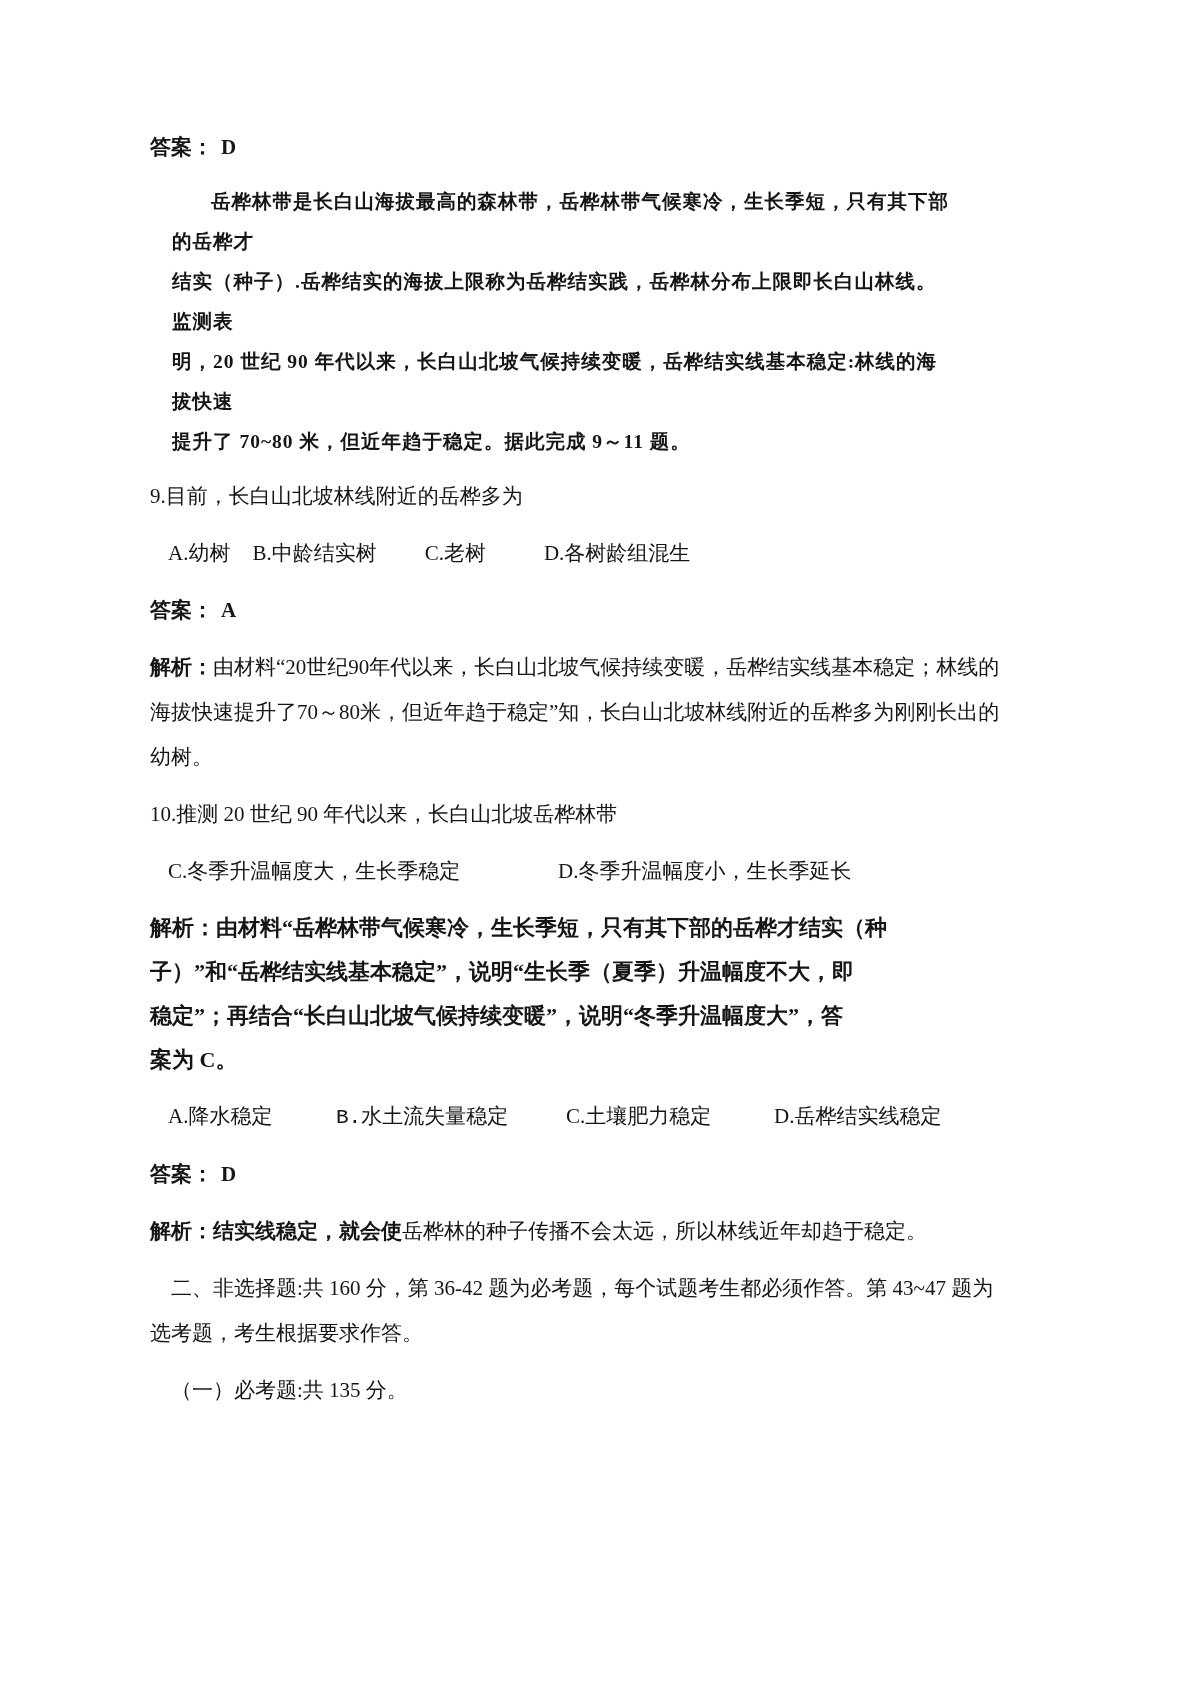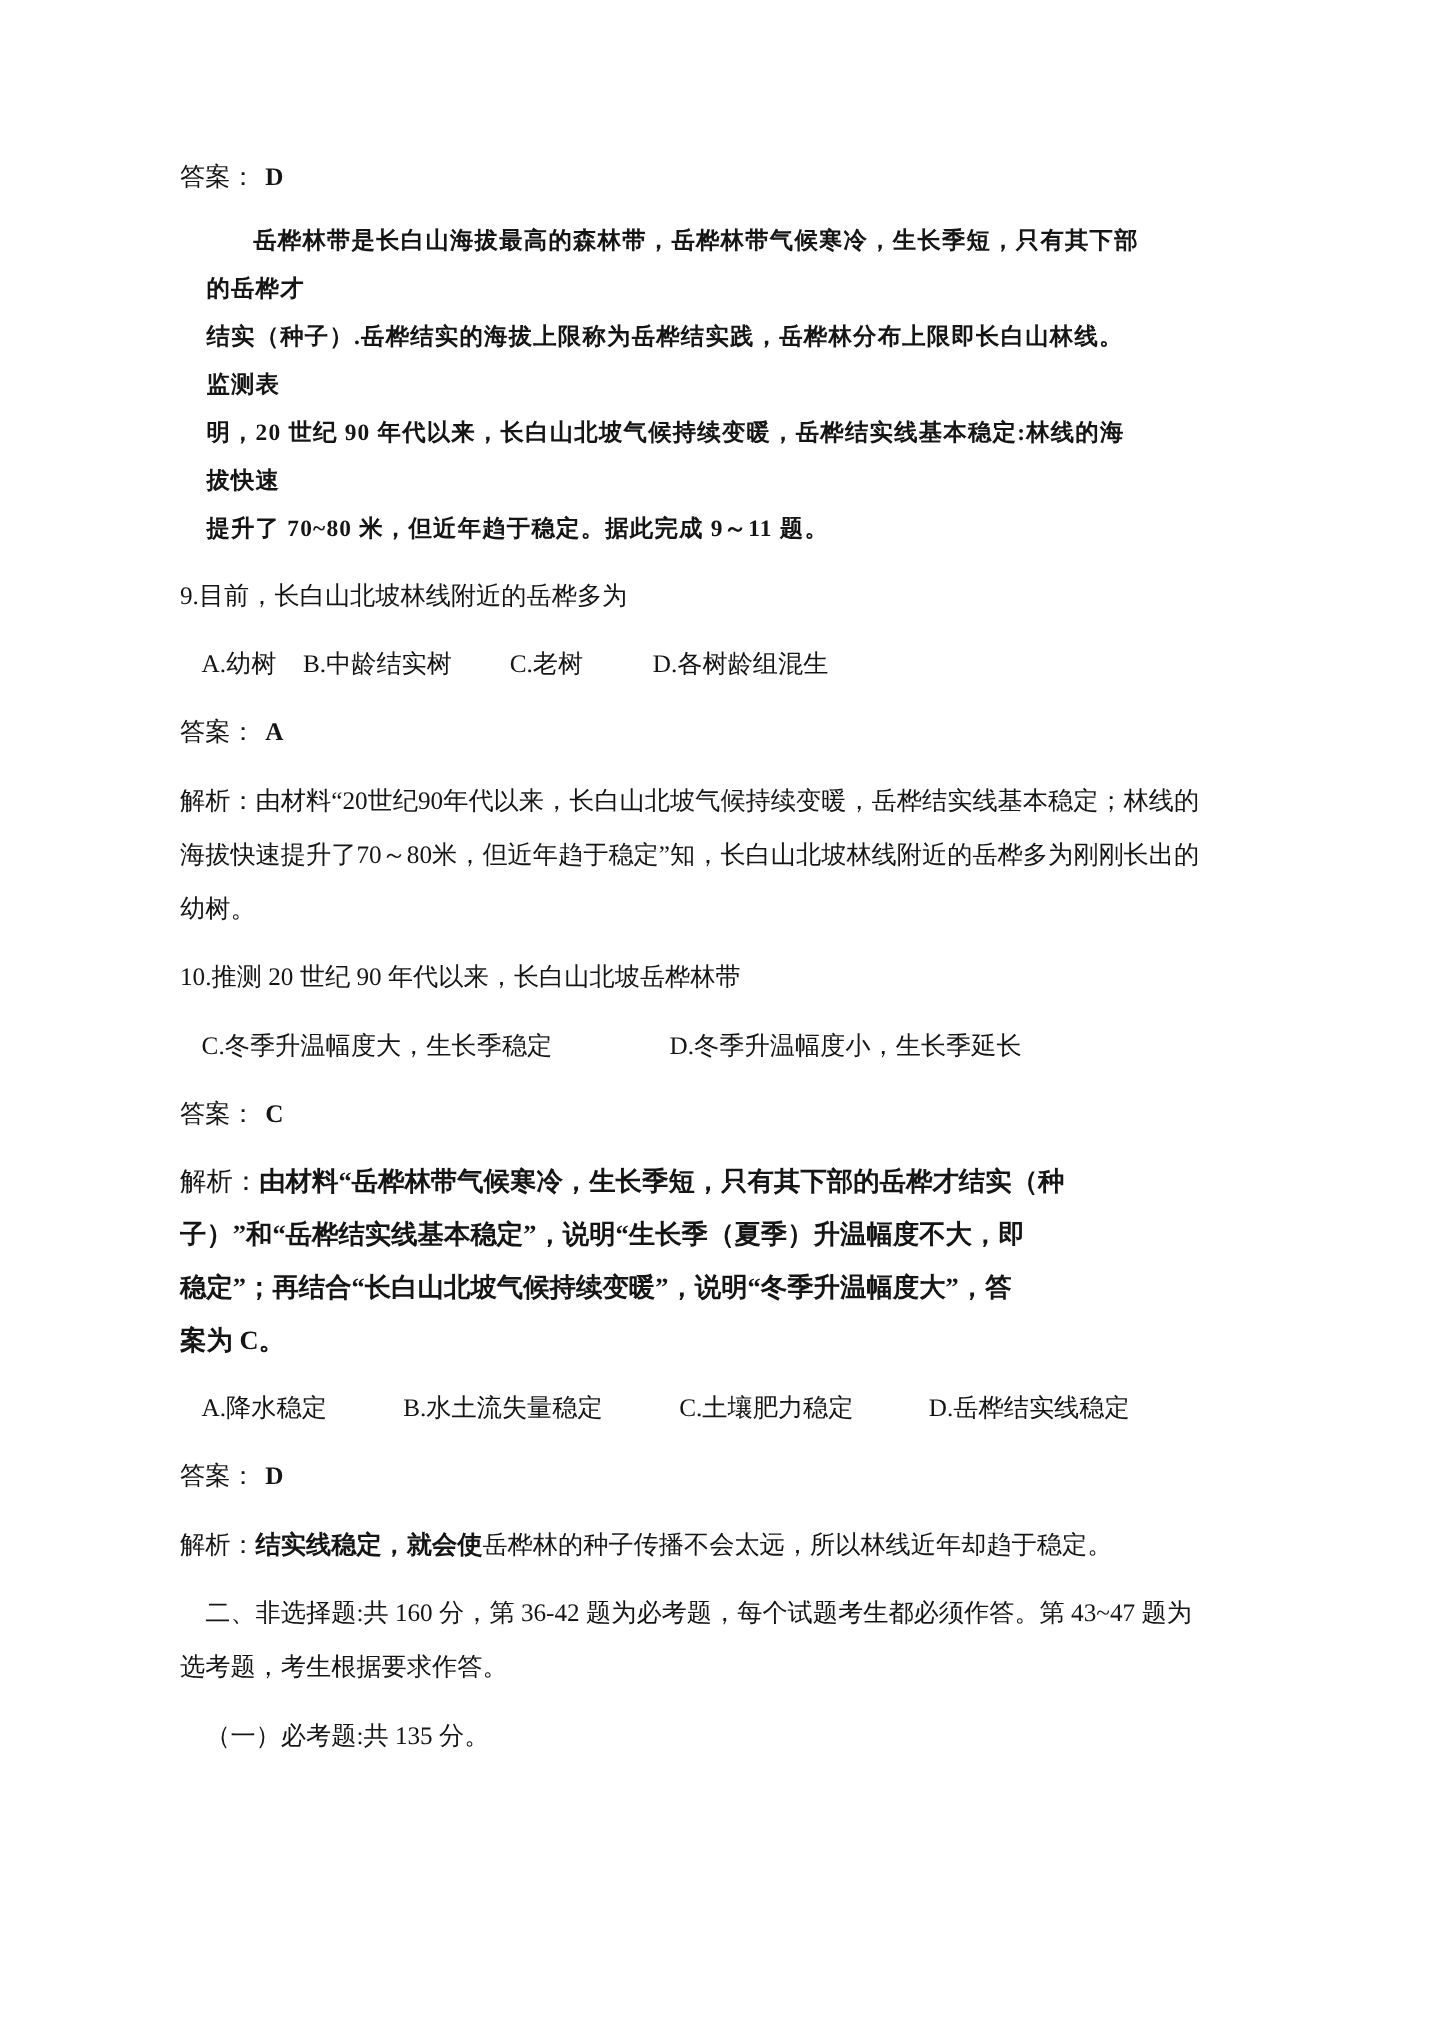--- a/index.html
+++ b/index.html
@@ -19,39 +19,39 @@
     font-family: "Liberation Serif", "DejaVu Serif", serif;
     color: #151515;
   }
   .para {
     margin: 0 0 12px 0;
     font-size: 21px;
     line-height: 45px;
     white-space: pre-wrap;
   }
   .bold { font-weight: bold; }
-  .label { font-weight: normal; }
+  .label { font-weight: bold; }
   .ans-val { margin-left: 8px; font-weight: bold; }
   .material {
     font-size: 19.5px;
     line-height: 40px;
     margin-left: 22px;
     margin-right: 108px;
     text-indent: 2em;
     letter-spacing: 1px;
     font-weight: bold;
   }
   .options { padding-left: 18px; }
   .opt { display: inline-block; }
   .q9 .opt-a { margin-right: 22px; }
   .q9 .opt-b { margin-right: 48px; }
   .q9 .opt-c { margin-right: 58px; }
   .two-col .opt { width: 390px; }
   .q11 .opt-a { width: 168px; }
-  .q11 .opt-b { width: 230px; }
+  .q11 .opt-b { width: 230px; font-family: Liberation Mono, monospace; }
   .q11 .opt-c { width: 208px; }
   .exp-strong {
     font-weight: bold;
     font-size: 22px;
     line-height: 44px;
     margin-right: 100px;
   }
   .indent1 { text-indent: 1em; }
 </style>
 </head>
@@ -75,21 +75,20 @@
 
   <p class="para"><span class="label">解析：</span><span>由材料“20世纪90年代以来，长白山北坡气候持续变暖，岳桦结实线基本稳定；林线的
 海拔快速提升了70～80米，但近年趋于稳定”知，长白山北坡林线附近的岳桦多为刚刚长出的
 幼树。</span></p>
 
   <p class="para">10.推测 20 世纪 90 年代以来，长白山北坡岳桦林带</p>
 
 
   <p class="para options two-col"><span class="opt">C.冬季升温幅度大，生长季稳定</span><span class="opt">D.冬季升温幅度小，生长季延长</span></p>
 
-  <p class="para"><span class="label">答案：</span><span class="ans-val">C</span></p>
 
   <p class="para exp-strong"><span class="label">解析：</span><span>由材料“岳桦林带气候寒冷，生长季短，只有其下部的岳桦才结实（种
 子）”和“岳桦结实线基本稳定”，说明“生长季（夏季）升温幅度不大，即
 稳定”；再结合“长白山北坡气候持续变暖”，说明“冬季升温幅度大”，答
 案为 C。</span></p>
 
 
   <p class="para options q11"><span class="opt opt-a">A.降水稳定</span><span class="opt opt-b">B.水土流失量稳定</span><span class="opt opt-c">C.土壤肥力稳定</span><span class="opt opt-d">D.岳桦结实线稳定</span></p>
 
   <p class="para"><span class="label">答案：</span><span class="ans-val">D</span></p>

